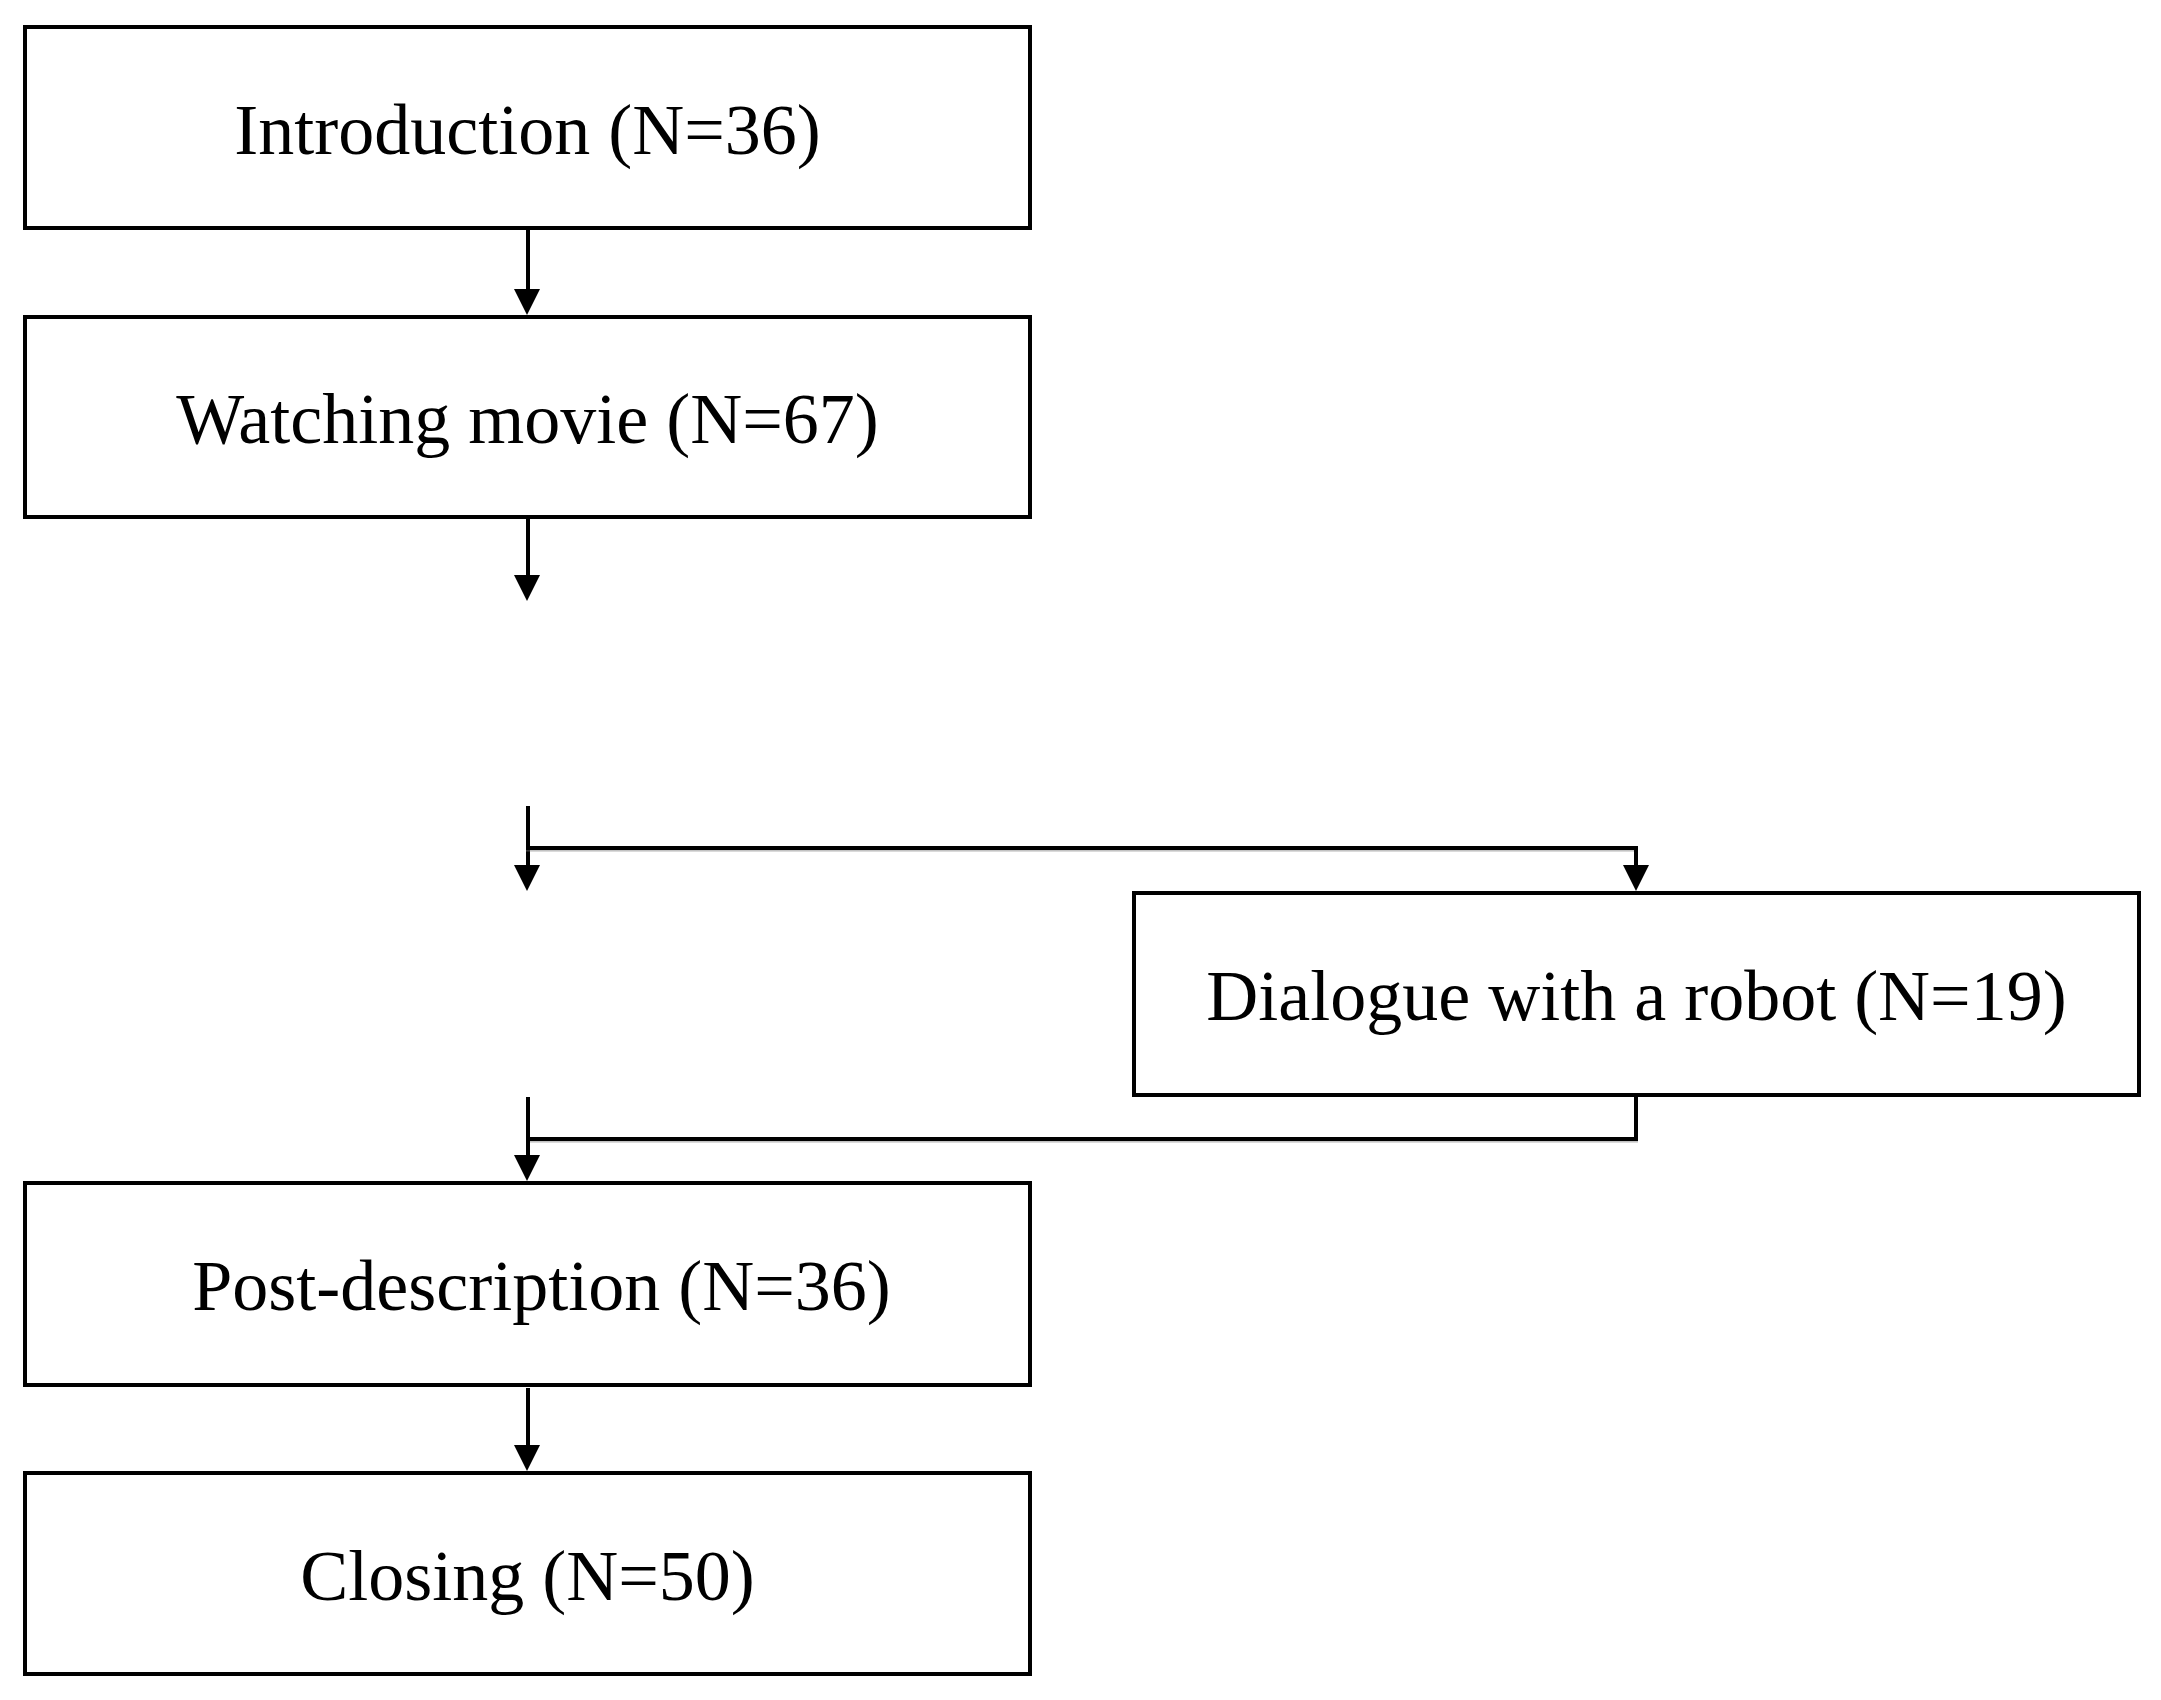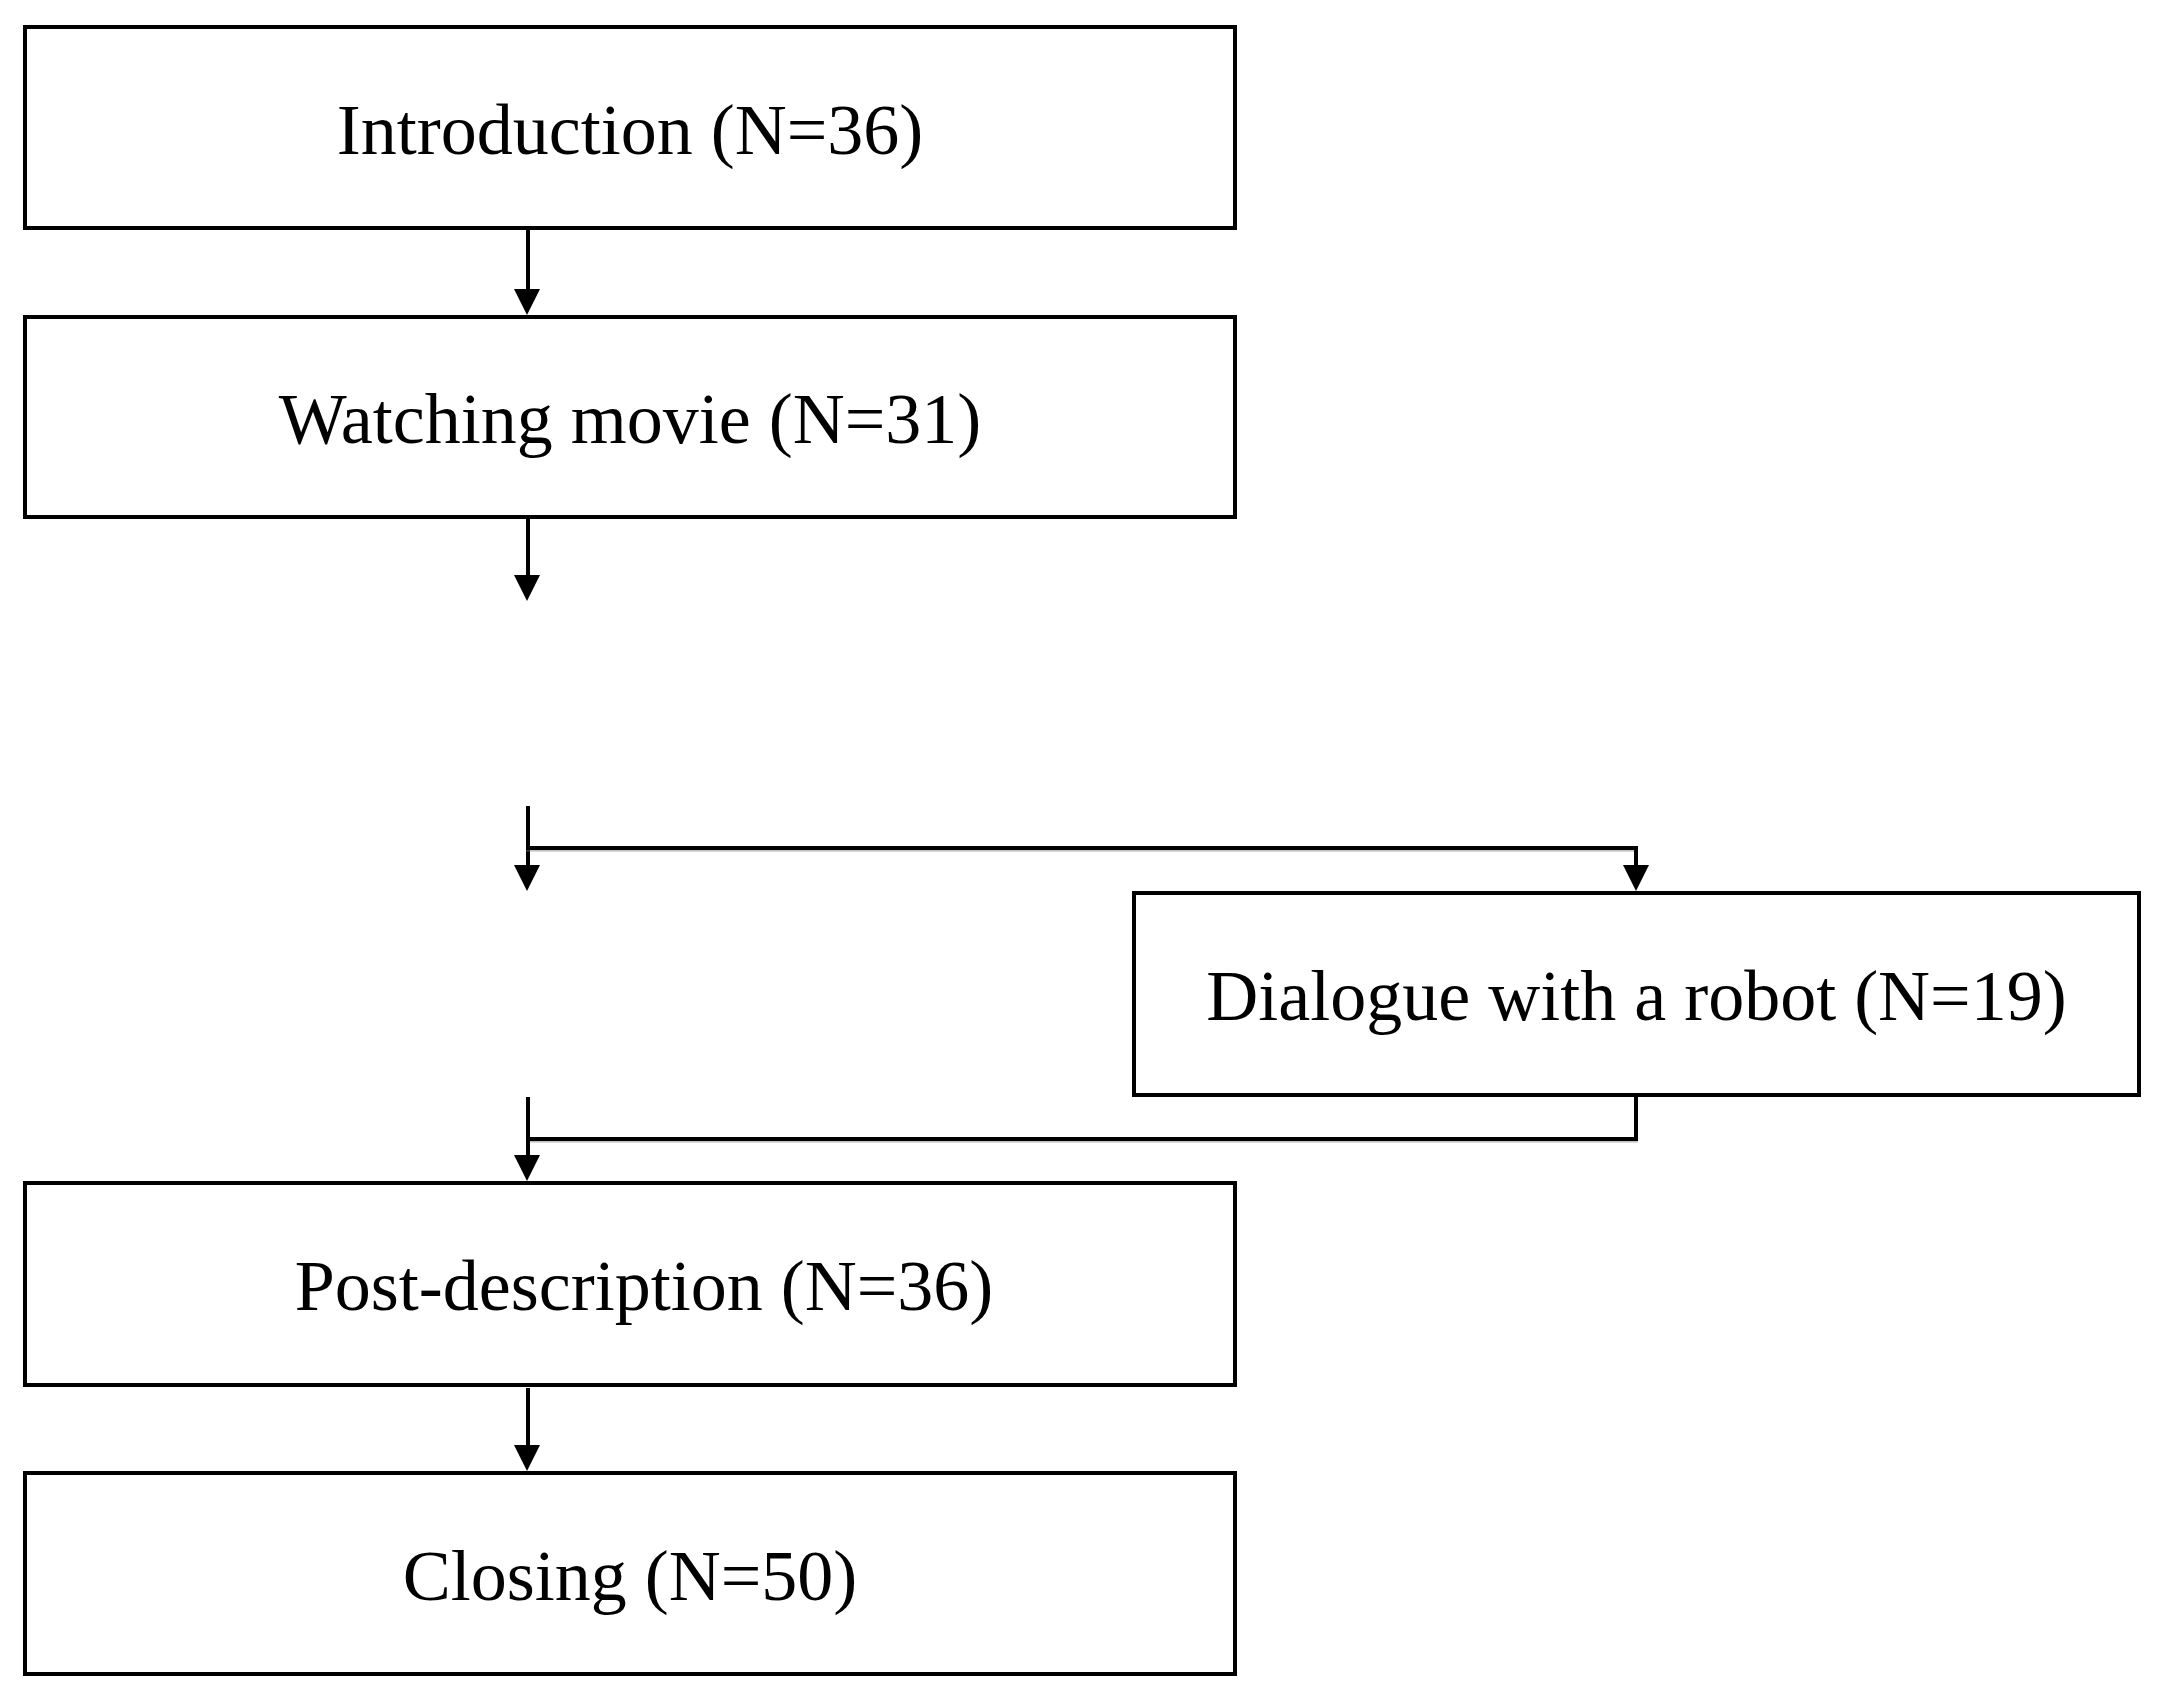--- a/index.html
+++ b/index.html
@@ -26,21 +26,21 @@
   }
   .node .label {
     font-size: 72px;
     line-height: 1;
     color: #000000;
     white-space: nowrap;
     letter-spacing: 0px;
     padding-top: 4.9px;
   }
   
-  .col-left   { left: 23px;   width: 1214px; justify-content: center; }
+  .col-left   { left: 23px;   width: 1009px; justify-content: center; }
   .box-intro    { top: 25px;   height: 205px; }
   .box-watching { top: 315px;  height: 204px; }
   .box-pre      { top: 602px;  height: 205px; }
   .box-human    { top: 891px; height: 206px; }
   .box-robot    { left: 1132px; width: 1009px; top: 891px; height: 206px; }
   .box-post     { top: 1181px; height: 206px; padding-left: 28px; }
   .box-closing  { top: 1471px; height: 205px; }
 
   .vline {
     position: absolute;
@@ -86,21 +86,21 @@
 </head>
 <body>
 
 <div class="canvas">
 
   <div class="node col-left box-intro">
     <span class="label">Introduction (N=36)</span>
   </div>
 
   <div class="node col-left box-watching">
-    <span class="label">Watching movie (N=31)</span>
+    <span class="label">Watching movie (N=67)</span>
   </div>
 
 
 
   <div class="node box-robot">
     <span class="label">Dialogue with a robot (N=19)</span>
   </div>
 
   <div class="node col-left box-post">
     <span class="label">Post-description (N=36)</span>

